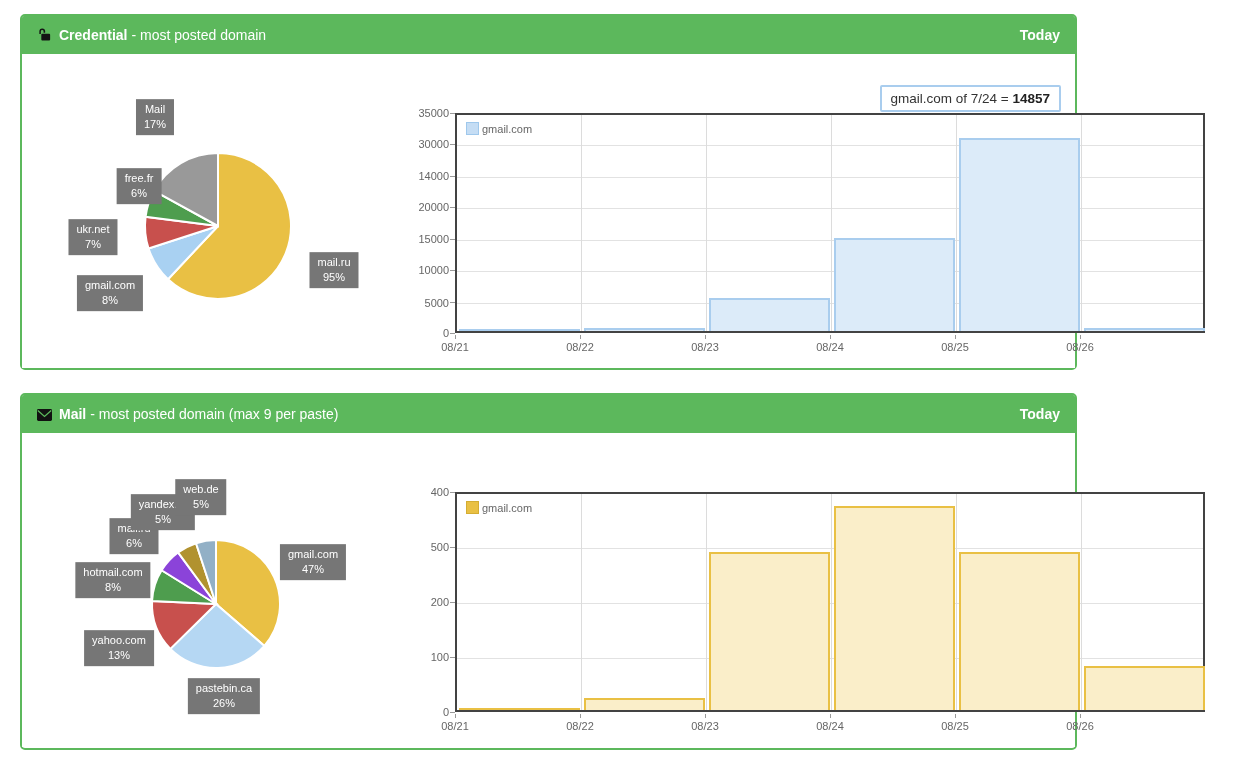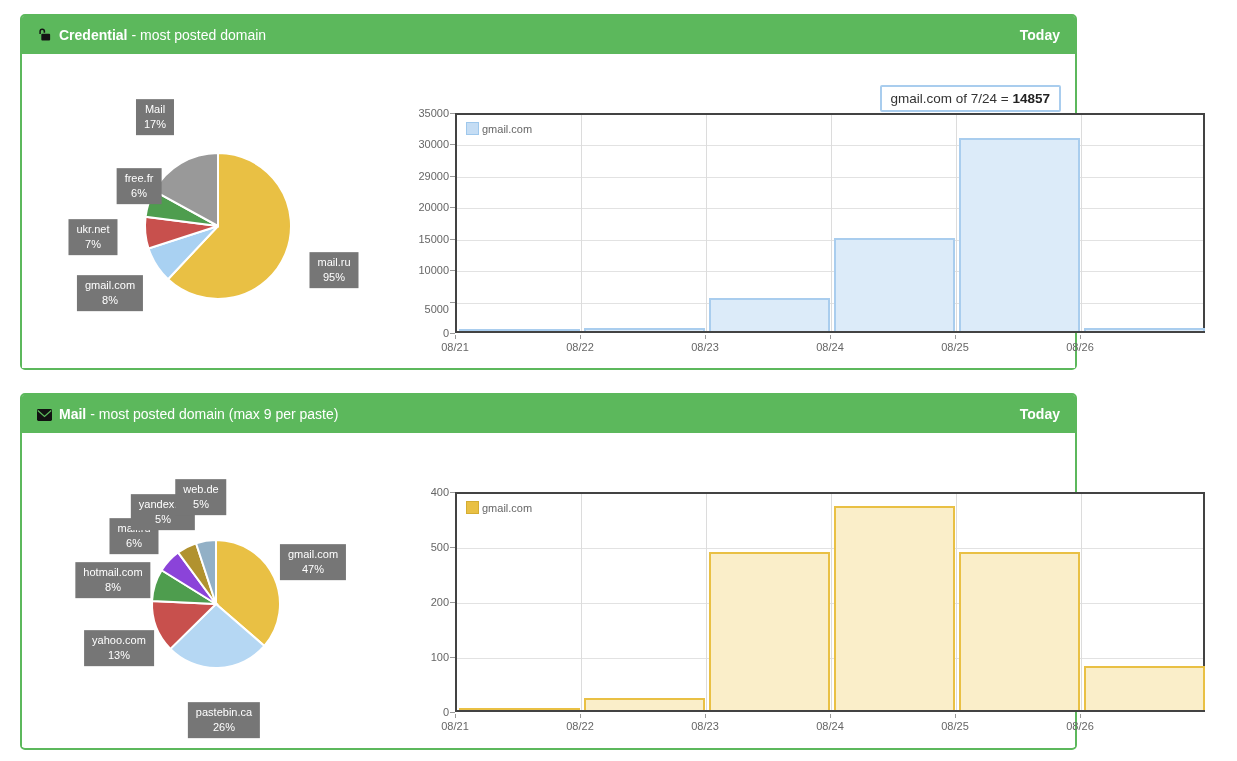--- a/index.html
+++ b/index.html
@@ -107,29 +107,29 @@
             <div class="bar" style="left: 377px; width: 121px; height: 93px; background: rgb(220, 235, 249); border-color: rgb(169, 205, 238);"></div>
             <div class="bar" style="left: 502px; width: 121px; height: 193px; background: rgb(220, 235, 249); border-color: rgb(169, 205, 238);"></div>
             <div class="bar" style="left: 627px; width: 121px; height: 3px; background: rgb(220, 235, 249); border-color: rgb(169, 205, 238);"></div>
             <div class="legend">
               <span class="legend-swatch" style="background: rgb(197, 221, 244); border-color: rgb(159, 200, 236);"></span>
               <span>gmail.com</span>
             </div>
           </div>
           <div class="ylabel" style="left: 0px; top: 214px;">0</div>
           <div class="ytick" style="top: 220px;"></div>
-          <div class="ylabel" style="left: 0px; top: 190px;">5000</div>
+          <div class="ylabel" style="left: 0px; top: 184px;">5000</div>
           <div class="ytick" style="top: 188.571px;"></div>
           <div class="ylabel" style="left: 0px; top: 151.143px;">10000</div>
           <div class="ytick" style="top: 157.143px;"></div>
           <div class="ylabel" style="left: 0px; top: 119.714px;">15000</div>
           <div class="ytick" style="top: 125.714px;"></div>
           <div class="ylabel" style="left: 0px; top: 88.2857px;">20000</div>
           <div class="ytick" style="top: 94.2857px;"></div>
-          <div class="ylabel" style="left: 0px; top: 56.8571px;">29000</div>
+          <div class="ylabel" style="left: 0px; top: 56.8571px;">14000</div>
           <div class="ytick" style="top: 62.8571px;"></div>
           <div class="ylabel" style="left: 0px; top: 25.4286px;">30000</div>
           <div class="ytick" style="top: 31.4286px;"></div>
           <div class="ylabel" style="left: 0px; top: -6px;">35000</div>
           <div class="ytick" style="top: 0px;"></div>
           <div class="xlabel" style="left: 20px;">08/21</div>
           <div class="xtick" style="left: 50px;"></div>
           <div class="xlabel" style="left: 145px;">08/22</div>
           <div class="xtick" style="left: 175px;"></div>
           <div class="xlabel" style="left: 270px;">08/23</div>
@@ -162,21 +162,21 @@
             <path d="M68,68 L22.387573031752773,112.89439281320455 A64,64 0 0 1 4.07249029228749,64.95475738728045 Z" fill="#c8504d" stroke="#fff" stroke-width="2"></path>
             <path d="M68,68 L4.07249029228749,64.95475738728045 A64,64 0 0 1 13.61757248323108,34.25757007292784 Z" fill="#4e9d4e" stroke="#fff" stroke-width="2"></path>
             <path d="M68,68 L13.61757248323108,34.25757007292784 A64,64 0 0 1 30.053892540502986,16.46270351801227 Z" fill="#8b43d9" stroke="#fff" stroke-width="2"></path>
             <path d="M68,68 L30.053892540502986,16.46270351801227 A64,64 0 0 1 48.02985947529683,7.195448464579492 Z" fill="#b1922f" stroke="#fff" stroke-width="2"></path>
             <path d="M68,68 L48.02985947529683,7.195448464579492 A64,64 0 0 1 67.99999999999999,4 Z" fill="#92b0c6" stroke="#fff" stroke-width="2"></path>
           </svg>
           <div class="pie-label" style="left: 291px; top: 129px;">
             <div>gmail.com</div>
             <div>47%</div>
           </div>
-          <div class="pie-label" style="left: 202px; top: 287px;">
+          <div class="pie-label" style="left: 202px; top: 263px;">
             <div>pastebin.ca</div>
             <div>26%</div>
           </div>
           <div class="pie-label" style="left: 97px; top: 215px;">
             <div>yahoo.com</div>
             <div>13%</div>
           </div>
           <div class="pie-label" style="left: 91px; top: 147px;">
             <div>hotmail.com</div>
             <div>8%</div>

